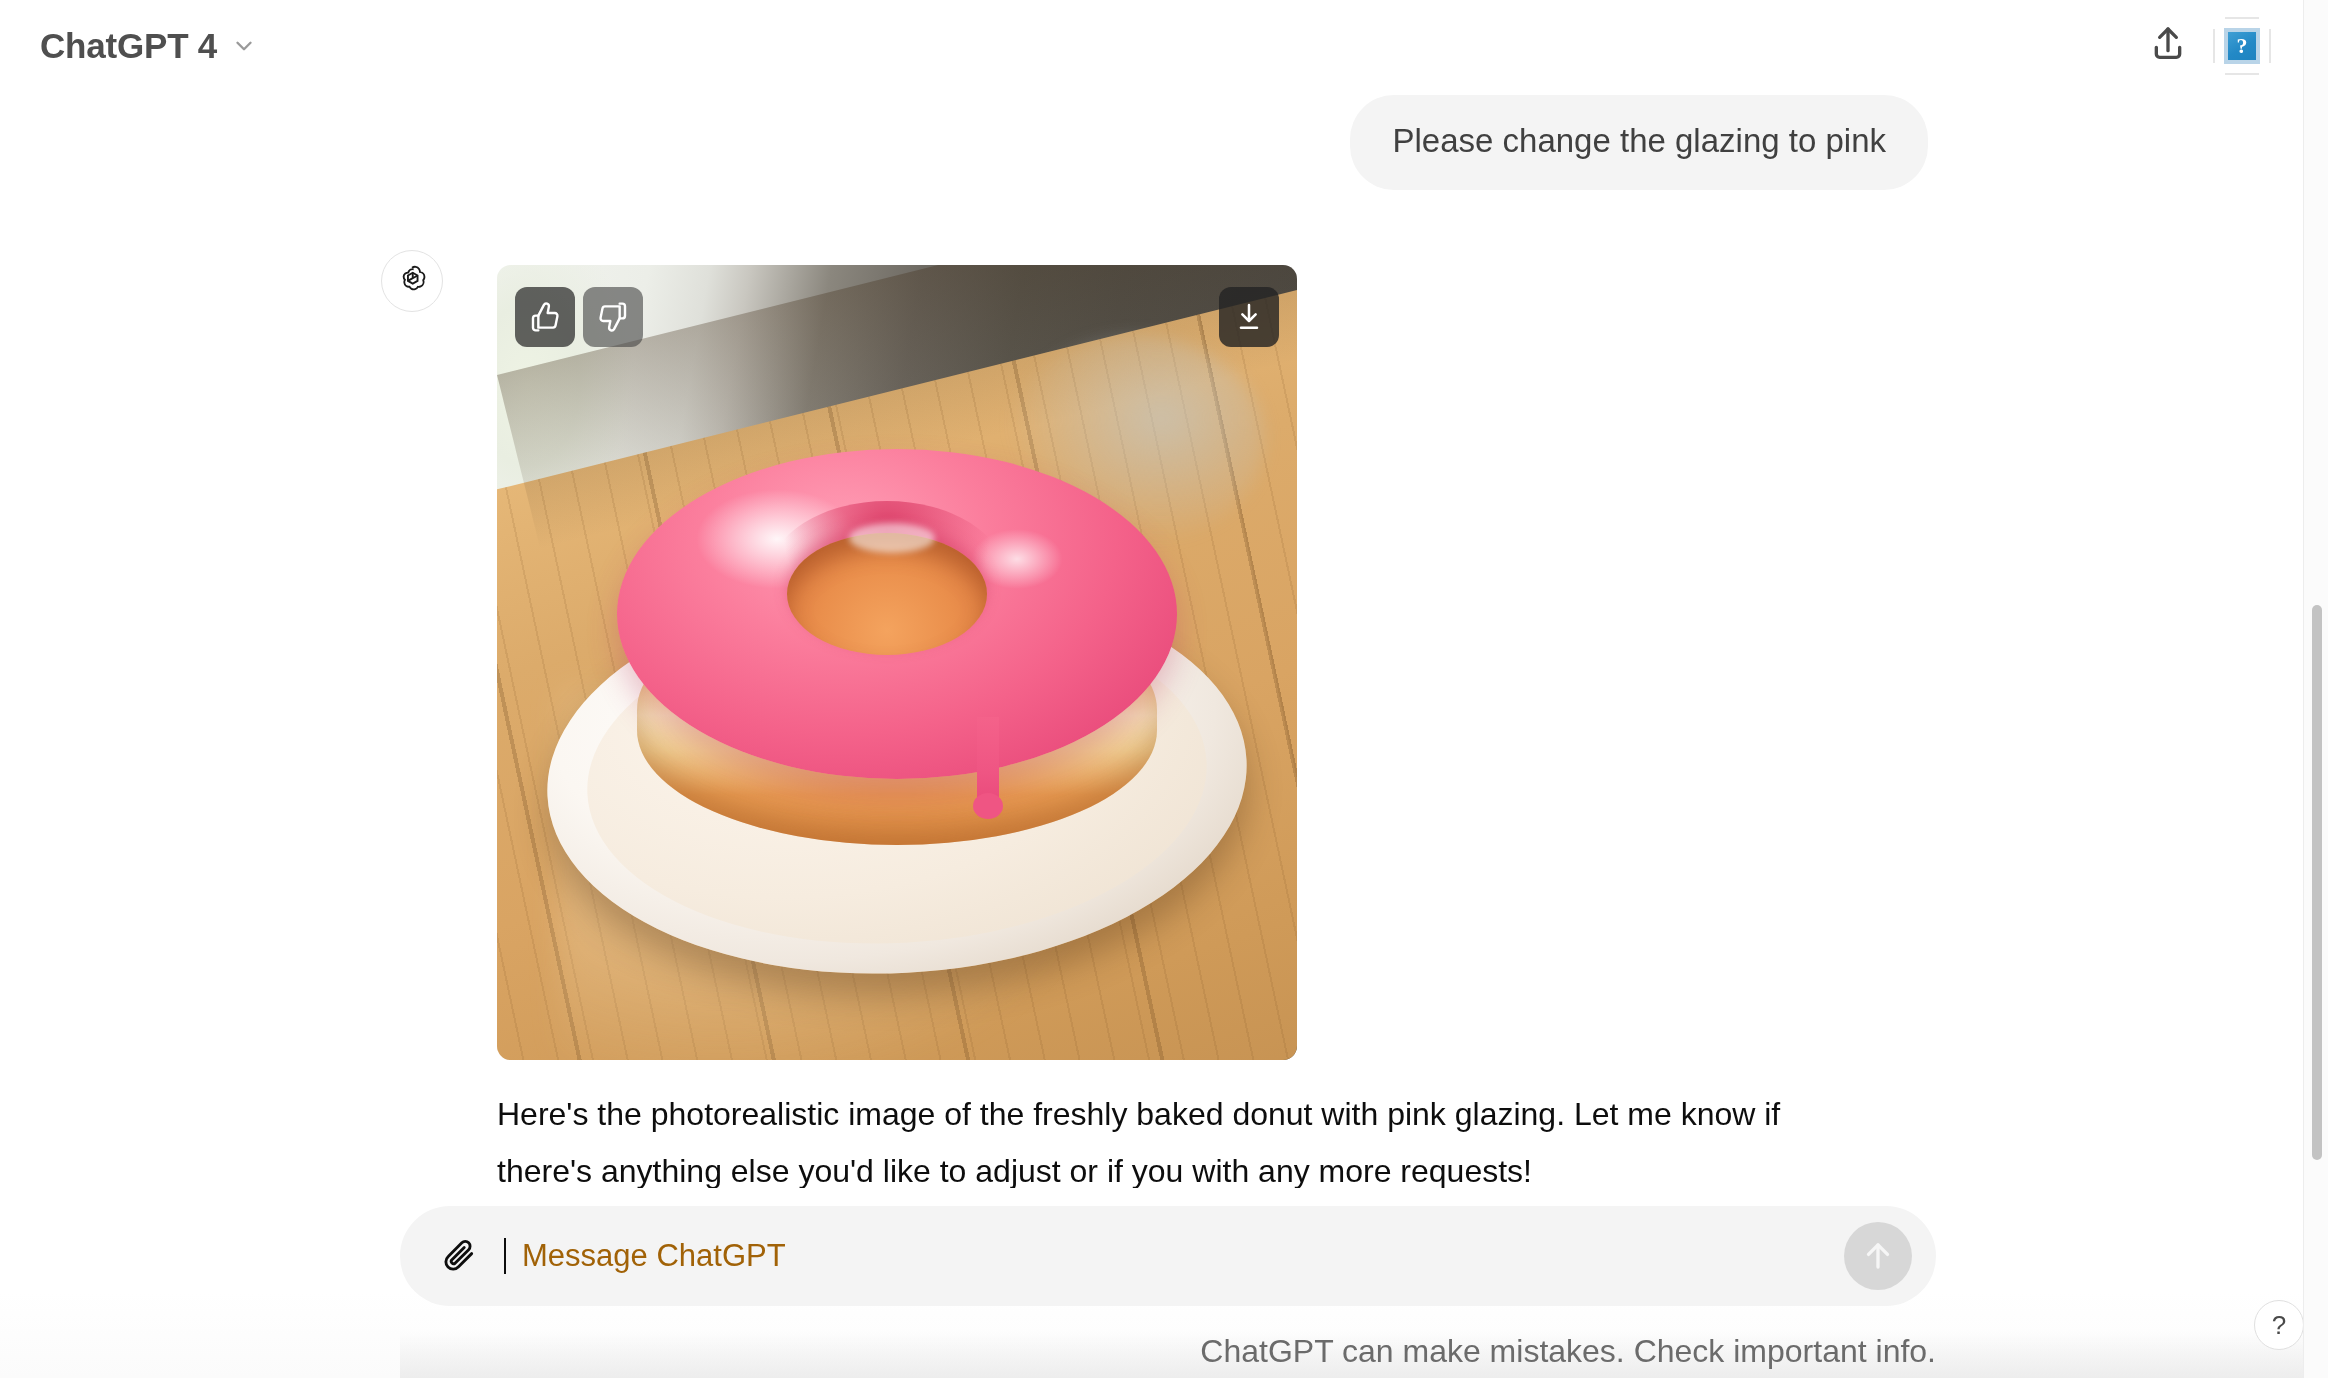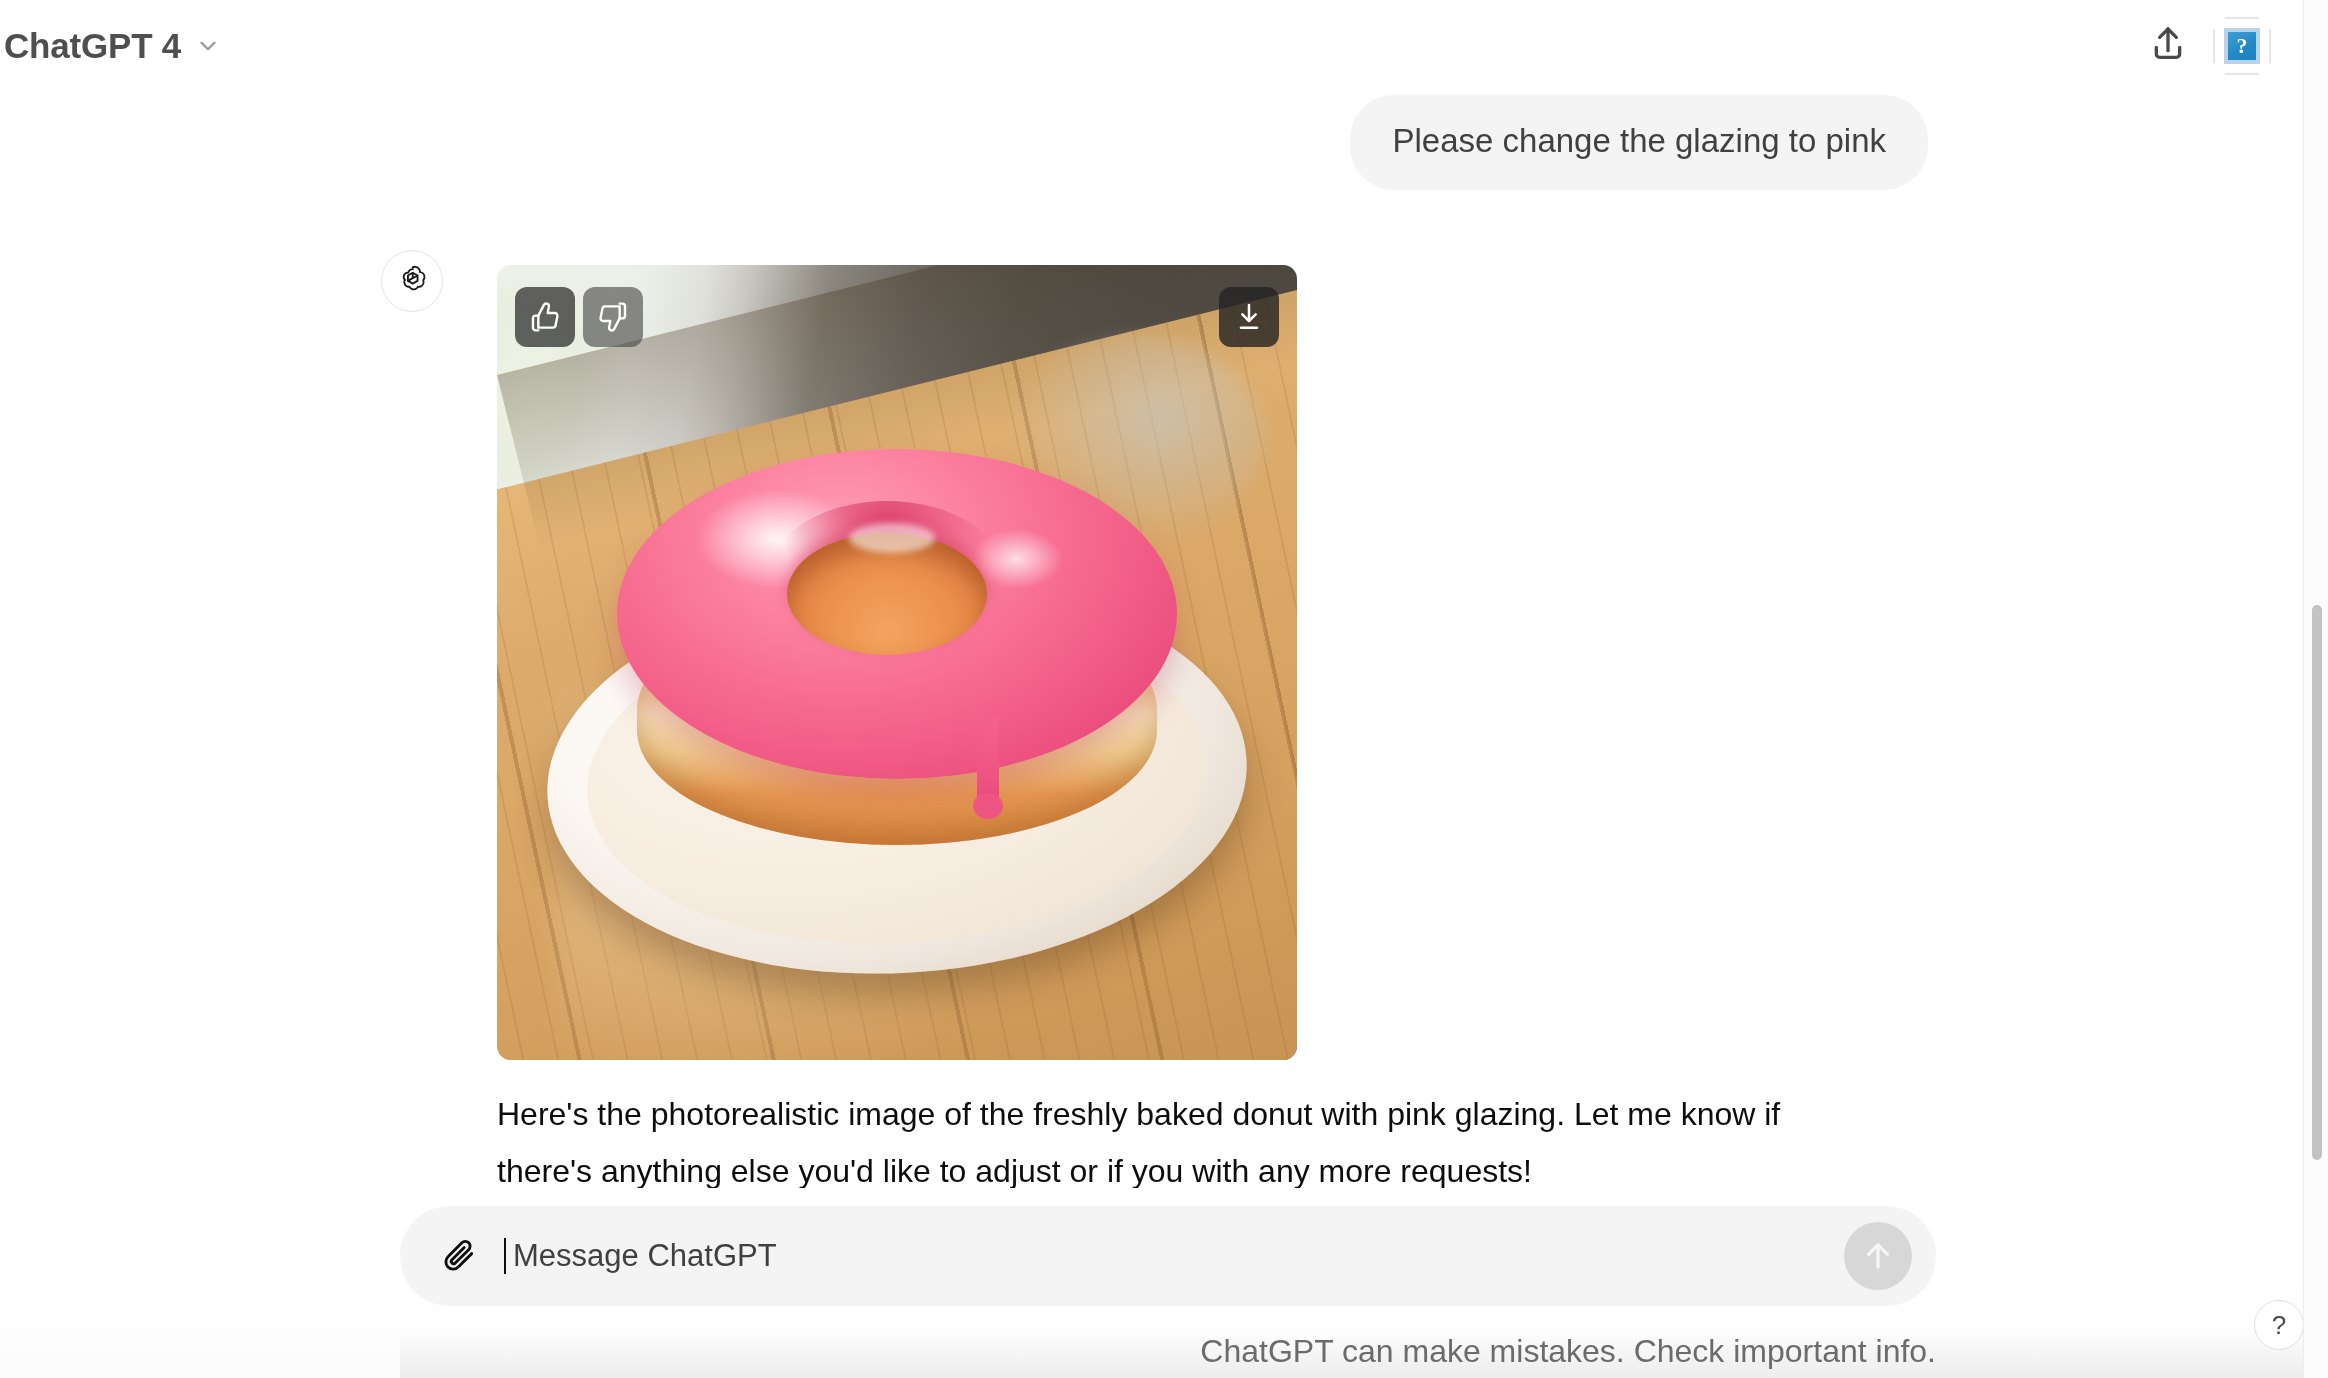--- a/index.html
+++ b/index.html
@@ -19,20 +19,21 @@
   
   .header {
     position: absolute; top: 0; left: 0;
     width: 2303px; height: 92px;
     display: flex; align-items: center;
     background: #ffffff;
     z-index: 30;
   }
   .model-switcher {
     display: flex; align-items: center; gap: 14px;
+    margin-left: 36px;
     padding: 6px 10px 6px 4px;
     border-radius: 10px;
     cursor: pointer;
   }
   .model-name {
     font-size: 35px; font-weight: 700; color: #4f4f4f;
     letter-spacing: -0.2px; white-space: nowrap;
   }
   .chev { width: 26px; height: 26px; display:block; }
   .header-right {
@@ -261,21 +262,21 @@
   }
   .clip-btn svg { width: 38px; height: 38px; display:block; }
   .input-wrap {
     flex: 1; display: flex; align-items: center;
     margin-left: 18px; position: relative; height: 100%;
   }
   .caret {
     width: 2px; height: 36px; background: #0d0d0d;
   }
   .placeholder {
-    font-size: 31px; color: #404040; margin-left: 7px; white-space: nowrap;
+    font-size: 31px; color: #a16207; margin-left: 16px; white-space: nowrap;
   }
   .send-btn {
     width: 68px; height: 68px; margin-right: 24px;
     border-radius: 50%; background: #d7d7d7;
     display: flex; align-items: center; justify-content: center;
     cursor: pointer;
   }
   .send-btn svg { width: 38px; height: 38px; display:block; }
 
   .disclaimer {

